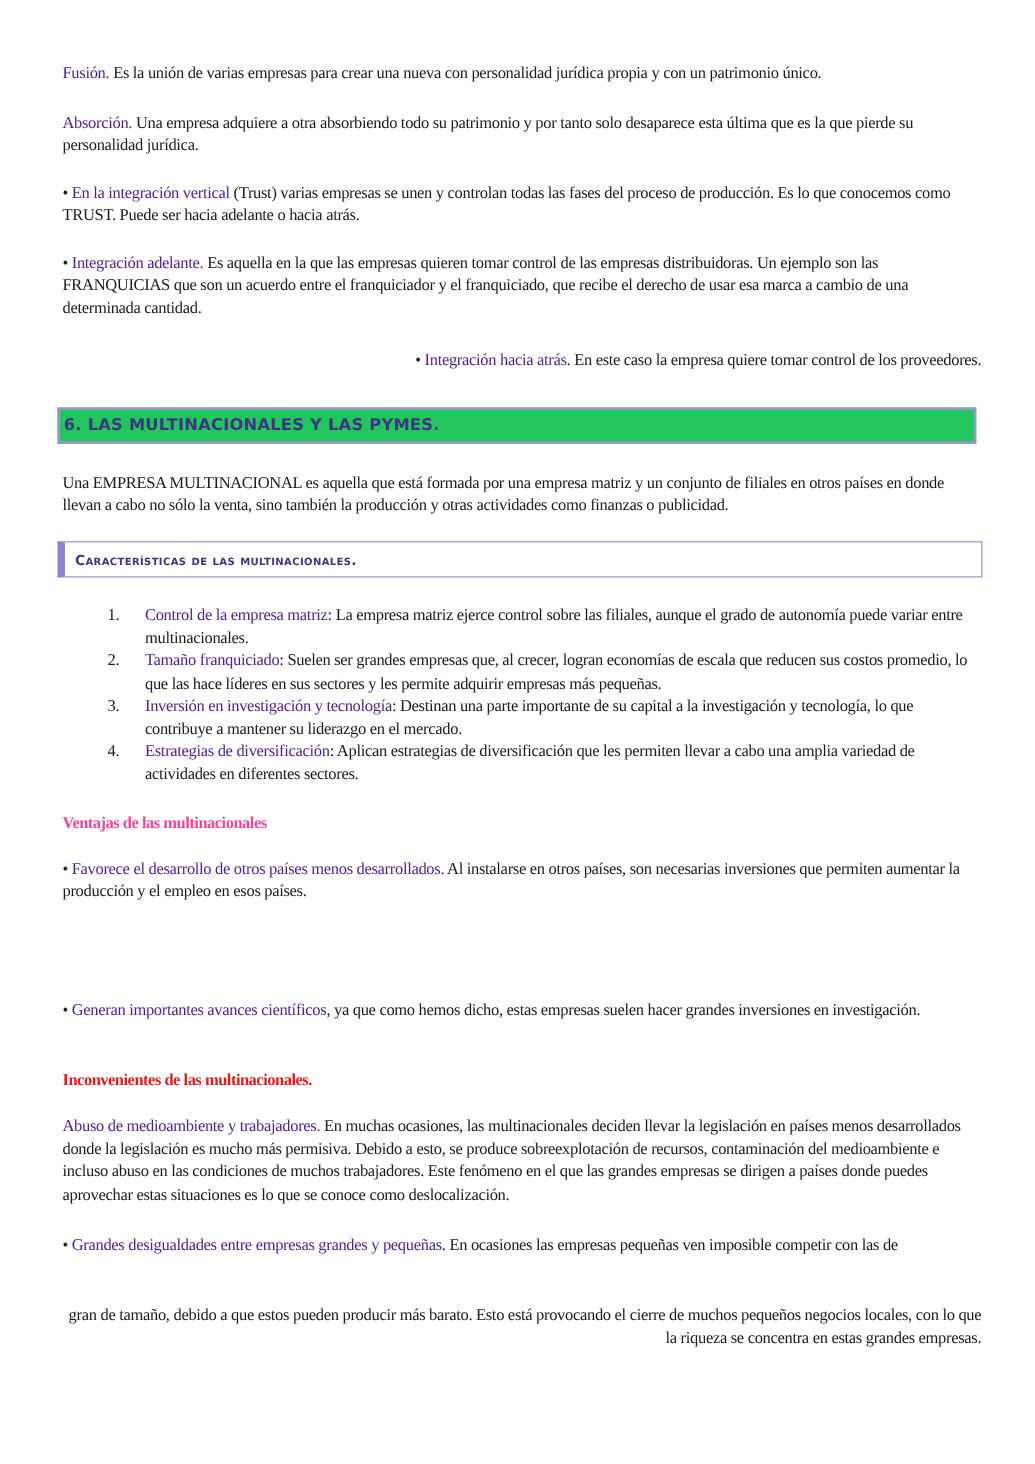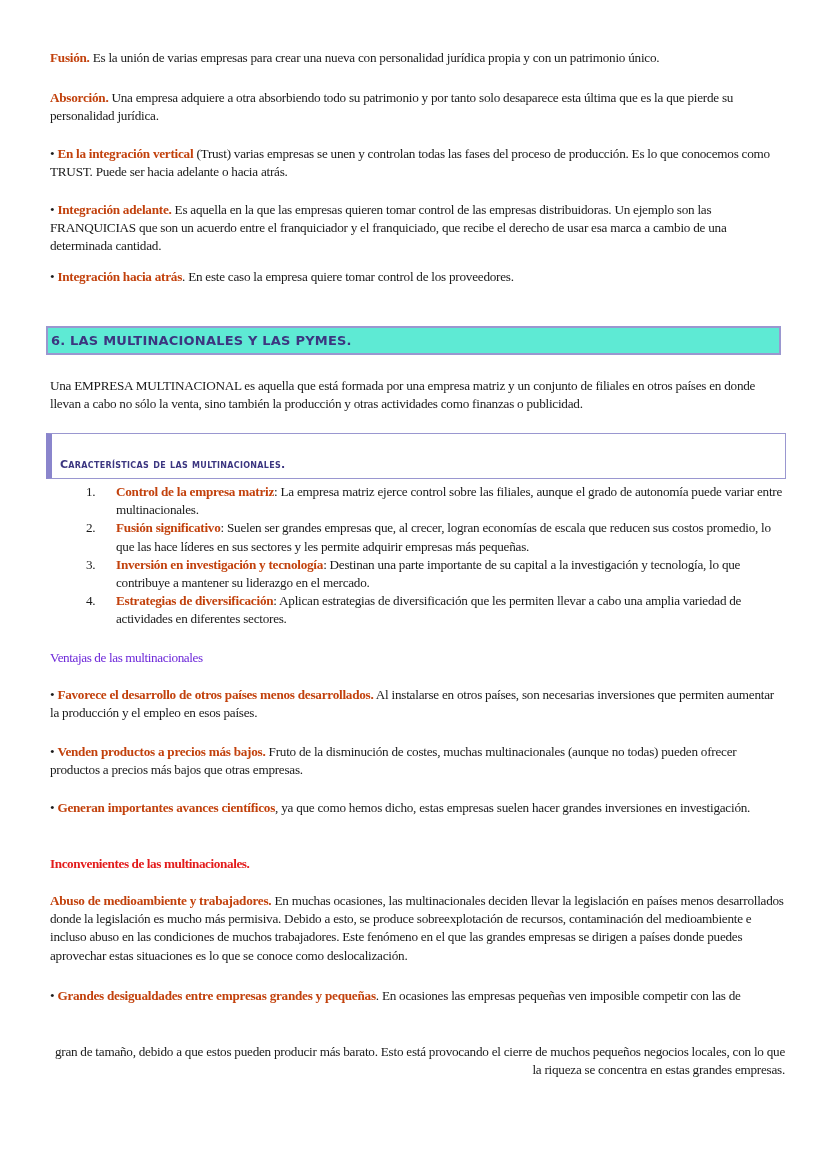--- a/index.html
+++ b/index.html
@@ -7,43 +7,43 @@
     body {
       font-family: "Liberation Serif", "DejaVu Serif", serif;
       color: #1a1a1a;
       font-size: 13.2px;
       line-height: 18.2px;
       position: relative;
       overflow: hidden;
     }
     .page { position: absolute; left: 0; top: 0; width: 828px; height: 1171px; }
     .blk { position: absolute; left: 50px; width: 735px; letter-spacing: -0.25px; }
-    .term { color: #c2410c; font-weight: bold; }
-    .h-green { color: #6d28d9; font-weight: normal; letter-spacing: -0.4px; }
+    .term { color: #4c1d95; }
+    .h-green { color: #ec4899; font-weight: bold; letter-spacing: -0.4px; }
     .h-red { color: #e31b1b; font-weight: bold; letter-spacing: -0.4px; }
     .bullet { color: #1a1a1a; margin-right: 3px; }
 
     .section-heading {
       position: absolute; left: 46px; width: 735px; height: 29px;
-      background: #5eead4;
+      background: #22c55e;
       border: 2px solid #9a97d0;
       padding: 4px 3px;
       font-family: "DejaVu Sans", sans-serif;
       font-weight: bold;
       font-size: 13px;
       color: #3c3680;
       letter-spacing: 0.2px;
       transform-origin: left;
     }
     .sub-heading {
       position: absolute; left: 46px; width: 740px; height: 29px;
       background: #ffffff;
       border: 1px solid #9a97d0;
       border-left: 6px solid #8a85cc;
-      padding: 22px 8px;
+      padding: 6px 8px;
       font-family: "DejaVu Sans", sans-serif;
       font-weight: bold;
       font-size: 11px;
       color: #3c3680;
       letter-spacing: 0.3px;
     }
     .sub-heading .sc { font-variant: small-caps; }
 
     ol.chars { position: absolute; left: 86px; width: 700px; list-style: none; }
     ol.chars li { position: relative; padding-left: 30px; letter-spacing: -0.25px; }
@@ -63,60 +63,57 @@
   </p>
 
   <p class="blk" style="top:201px;">
     <span class="bullet">•</span><span class="term">Integración adelante.</span><span> Es aquella en la que las empresas quieren tomar control de las empresas distribuidoras. Un ejemplo son las FRANQUICIAS que son un acuerdo entre el franquiciador y el franquiciado, que recibe el derecho de usar esa marca a cambio de una determinada cantidad.</span>
   </p>
 
   <p class="blk" style="top:145px;">
     <span class="bullet">•</span><span class="term">En la integración vertical</span><span> (Trust) varias empresas se unen y controlan todas las fases del proceso de producción. Es lo que conocemos como TRUST. Puede ser hacia adelante o hacia atrás.</span>
   </p>
 
-  <p class="blk" style="top:268px;">
+  <p class="blk" style="top:279px;text-align:right;">
     <span class="bullet">•</span><span class="term">Integración hacia atrás</span><span>. En este caso la empresa quiere tomar control de los proveedores.</span>
   </p>
 
   <div class="section-heading" style="top:326px;">
     <span>6. LAS MULTINACIONALES Y LAS PYMES.</span>
   </div>
 
   <p class="blk" style="top:377px;">
     <span>Una EMPRESA MULTINACIONAL es aquella que está formada por una empresa matriz y un conjunto de filiales en otros países en donde llevan a cabo no sólo la venta, sino también la producción y otras actividades como finanzas o publicidad.</span>
   </p>
 
   <div class="sub-heading" style="top:433px;">
     <span class="sc">Características de las multinacionales.</span>
   </div>
 
   <ol class="chars" style="top:483px;">
     <li>
       <span class="num">1.</span><span class="term">Control de la empresa matriz</span><span>: La empresa matriz ejerce control sobre las filiales, aunque el grado de autonomía puede variar entre multinacionales.</span>
     </li>
     <li>
-      <span class="num">2.</span><span class="term">Fusión significativo</span><span>: Suelen ser grandes empresas que, al crecer, logran economías de escala que reducen sus costos promedio, lo que las hace líderes en sus sectores y les permite adquirir empresas más pequeñas.</span>
+      <span class="num">2.</span><span class="term">Tamaño franquiciado</span><span>: Suelen ser grandes empresas que, al crecer, logran economías de escala que reducen sus costos promedio, lo que las hace líderes en sus sectores y les permite adquirir empresas más pequeñas.</span>
     </li>
     <li>
       <span class="num">3.</span><span class="term">Inversión en investigación y tecnología</span><span>: Destinan una parte importante de su capital a la investigación y tecnología, lo que contribuye a mantener su liderazgo en el mercado.</span>
     </li>
     <li>
       <span class="num">4.</span><span class="term">Estrategias de diversificación</span><span>: Aplican estrategias de diversificación que les permiten llevar a cabo una amplia variedad de actividades en diferentes sectores.</span>
     </li>
   </ol>
 
   <p class="blk h-green" style="top:649px;">Ventajas de las multinacionales</p>
 
   <p class="blk" style="top:686px;">
     <span class="bullet">•</span><span class="term">Favorece el desarrollo de otros países menos desarrollados.</span><span> Al instalarse en otros países, son necesarias inversiones que permiten aumentar la producción y el empleo en esos países.</span>
   </p>
 
-  <p class="blk" style="top:743px;">
-    <span class="bullet">•</span><span class="term">Venden productos a precios más bajos.</span><span> Fruto de la disminución de costes, muchas multinacionales (aunque no todas) pueden ofrecer productos a precios más bajos que otras empresas.</span>
-  </p>
 
   <p class="blk h-red" style="top:855px;">Inconvenientes de las multinacionales.</p>
 
   <p class="blk" style="top:799px;">
     <span class="bullet">•</span><span class="term">Generan importantes avances científicos</span><span>, ya que como hemos dicho, estas empresas suelen hacer grandes inversiones en investigación.</span>
   </p>
 
   <p class="blk" style="top:892px;">
     <span class="term">Abuso de medioambiente y trabajadores.</span><span> En muchas ocasiones, las multinacionales deciden llevar la legislación en países menos desarrollados donde la legislación es mucho más permisiva. Debido a esto, se produce sobreexplotación de recursos, contaminación del medioambiente e incluso abuso en las condiciones de muchos trabajadores. Este fenómeno en el que las grandes empresas se dirigen a países donde puedes aprovechar estas situaciones es lo que se conoce como deslocalización.</span>
   </p>

